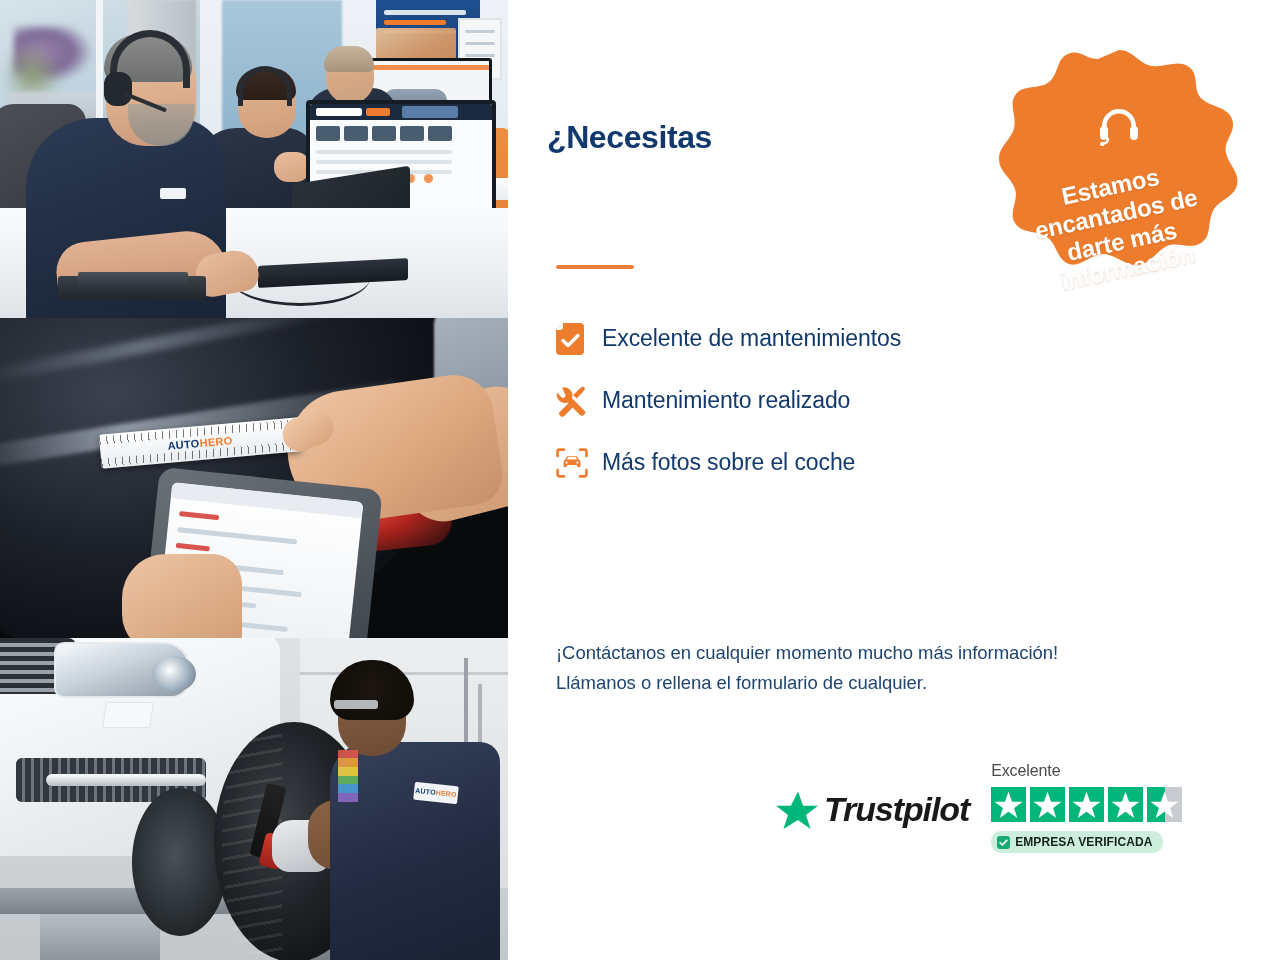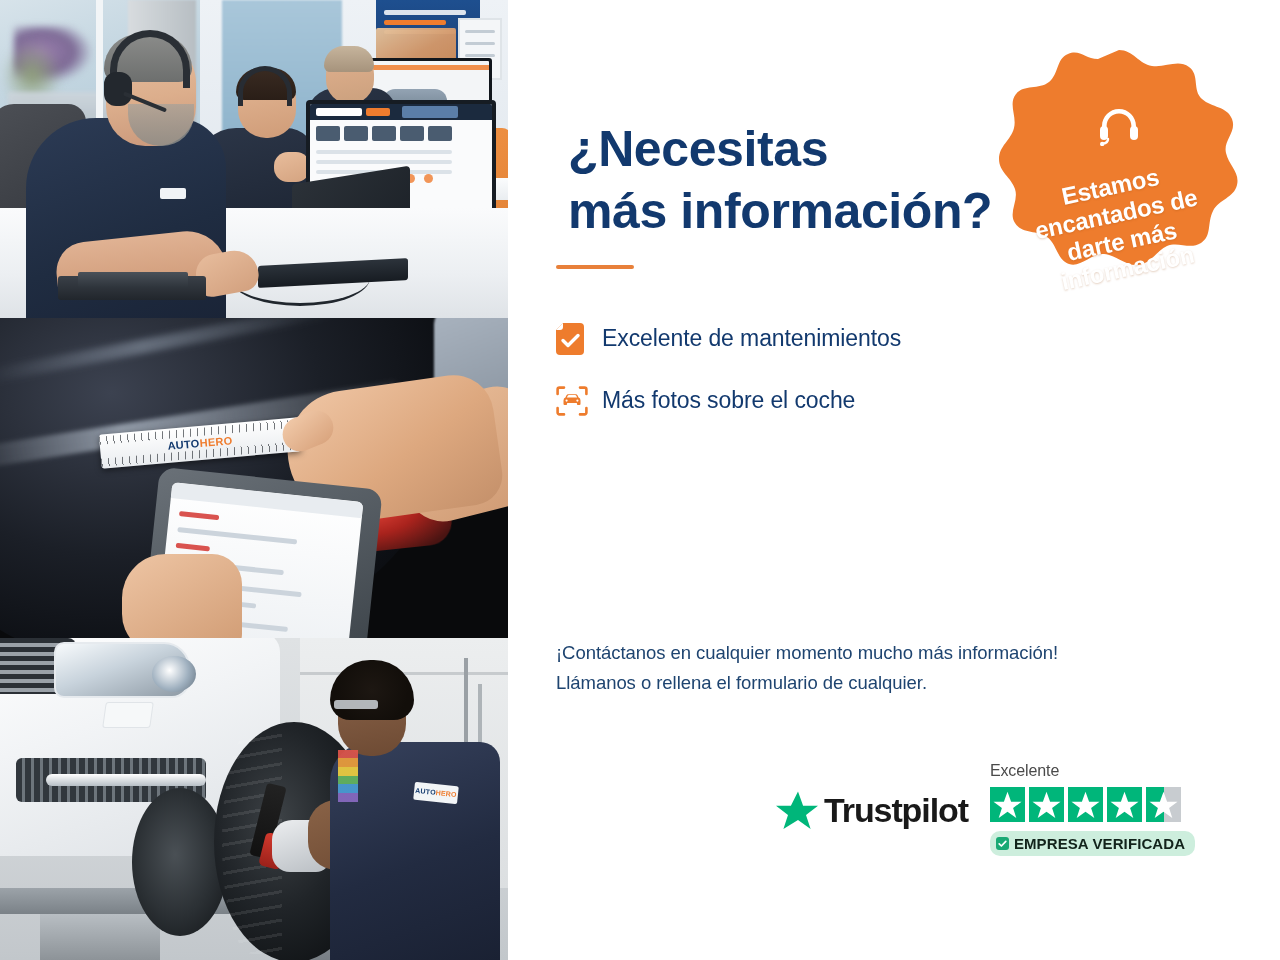--- a/index.html
+++ b/index.html
@@ -491,22 +491,22 @@
   
   .content {
     position: relative;
     flex: 1 1 auto;
     height: 960px;
     background: #ffffff;
     padding: 0;
   }
 
   .headline {
-    position:absolute; left:60px; top:118px;
-    font-size: 50px;
+    position:absolute; left:39px; top:118px;
+    font-size: 32px;
     font-weight: 700;
     line-height: 1.24;
     color: #12396e;
     letter-spacing: -.4px;
   }
 
   .divider {
     position:absolute; left:48px; top:265px;
     width: 78px; height: 4px;
     background: #e8803a;
@@ -564,22 +564,23 @@
     letter-spacing: -.2px;
     text-shadow: 0 1px 2px rgba(150,70,10,.25);
   }
 
   
   .trustpilot {
     position:absolute; left: 268px; top: 762px;
     display:flex; align-items:flex-start; gap: 22px;
   }
   .tp-logo {
-    display:flex; align-items:center; gap: 6px;
+    display:flex; gap: 6px;
     margin-top: 28px;
+    font-style: italic;
   }
   .tp-word {
     font-size: 34px; font-weight: 700; color:#191919;
     letter-spacing: -1.1px;
   }
   .tp-right { display:flex; flex-direction:column; align-items:flex-start; }
   .tp-excelente {
     font-size: 16px; color:#4a4a4a; margin-bottom: 7px; letter-spacing:-.1px;
   }
   .tp-stars { display:flex; gap: 4px; }
@@ -590,21 +591,21 @@
   .tp-star.half { background: linear-gradient(90deg,#00b67a 0 50%, #c8ccd0 50% 100%); }
   .tp-star svg { position:absolute; left:3px; top:3px; }
   .tp-verified {
     margin-top: 9px;
     display:flex; align-items:center; gap:5px;
     background:#cdeedd;
     border-radius: 10px;
     padding: 4px 10px 4px 6px;
   }
   .tp-verified-label {
-    font-size: 15px; font-weight: 700; color:#12231b; letter-spacing:.1px;text-align:right;
+    font-size: 12px; font-weight: 700; color:#12231b; letter-spacing:.1px;text-align:right;
   }
 </style>
 </head>
 <body>
 
 <div class="page">
 
   <div class="photo-column">
 
     <div class="photo photo-1">
@@ -768,21 +769,20 @@
       <div class="p3-worker-hair"></div>
       <div class="p3-glasses"></div>
       <div class="p3-colorchart"></div>
     </div>
   </div>
 
   <div class="content">
 
     <h1 class="headline">
       <span>¿Necesitas</span><br>
-      <span>más información?</span>
     </h1>
 
     <div class="divider"></div>
 
     <div class="badge">
       <svg class="badge-star" width="254" height="260" viewBox="0 0 254 260">
         <path fill="#ee7c2d" d="
           M127 6
           c14 0 20 14 33 16 s26 -7 37 1 3 23 13 32 25 7 30 20 -9 21 -6 34 14 19 11 32 -18 14 -24 26 -1 25 -12 32 -23 -2 -34 3 -16 18 -29 19 -21 -10 -34 -11 -23 14 -35 10 -12 -20 -22 -27 -25 -3 -32 -14 4 -22 0 -34 -16 -17 -16 -30 12 -19 15 -31 -6 -24 2 -34 23 -4 33 -12 7 -23 19 -28 17 5 30 5 Z"></path>
       </svg>
@@ -802,20 +802,32 @@
         <span class="feature-icon">
           <svg width="28" height="32" viewBox="0 0 28 32">
             <path d="M7 0 H24 a4 4 0 0 1 4 4 V28 a4 4 0 0 1 -4 4 H4 a4 4 0 0 1 -4 -4 V7 Z" fill="#ee7c2d"></path>
             <path d="M7 0 L0 7 H4 a3 3 0 0 0 3 -3 Z" fill="#ffffff"></path>
             <path d="M7 17.5 l5 5 l10 -10" stroke="#fff" stroke-width="3.4" fill="none" stroke-linecap="round" stroke-linejoin="round"></path>
           </svg>
         </span>
         <span class="feature-label">Excelente de mantenimientos</span>
       </div>
 
+      <div class="feature">
+        <span class="feature-icon">
+          <svg width="32" height="32" viewBox="0 0 32 32">
+            <g fill="#ee7c2d">
+              <path d="M6.2 2.6 a8.2 8.2 0 0 1 9.8 10.6 l12.2 12.2 a3.1 3.1 0 0 1 -4.4 4.4 L11.6 17.6 A8.2 8.2 0 0 1 1 7.8 l4.3 4.3 a2.4 2.4 0 0 0 3.4 -3.4 Z"></path>
+              <path d="M27.4 1.6 a8 8 0 0 0 -3.9 2.1 l-6.3 6.3 3.4 3.4 6.3 -6.3 a8 8 0 0 0 2.1 -3.9 Z"></path>
+              <path d="M12.6 17.9 L4.1 26.4 a3.1 3.1 0 0 0 4.4 4.4 L17 22.3 Z"></path>
+            </g>
+          </svg>
+        </span>
+        <span class="feature-label">Mantenimiento realizado</span>
+      </div>
 
 
       <div class="feature">
         <span class="feature-icon">
           <svg width="32" height="30" viewBox="0 0 32 30">
             <g stroke="#ee7c2d" stroke-width="2.6" fill="none" stroke-linecap="round">
               <path d="M1.6 8 V3.4 a1.8 1.8 0 0 1 1.8 -1.8 H8"></path>
               <path d="M24 1.6 h4.6 a1.8 1.8 0 0 1 1.8 1.8 V8"></path>
               <path d="M30.4 22 v4.6 a1.8 1.8 0 0 1 -1.8 1.8 H24"></path>
               <path d="M8 28.4 H3.4 a1.8 1.8 0 0 1 -1.8 -1.8 V22"></path>

